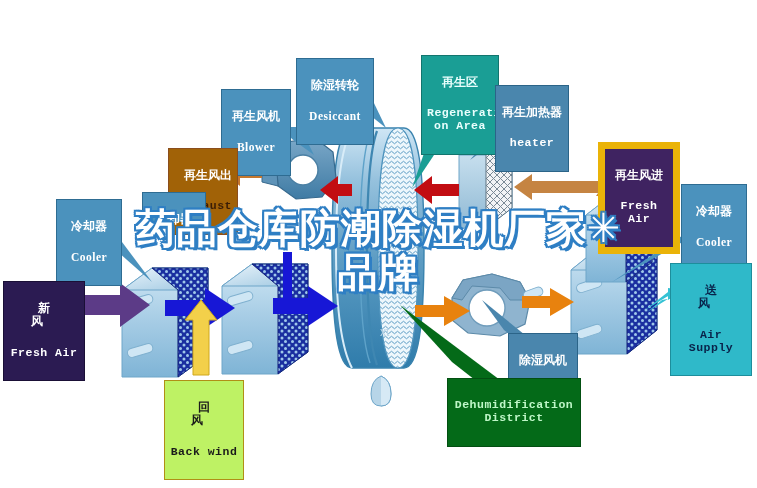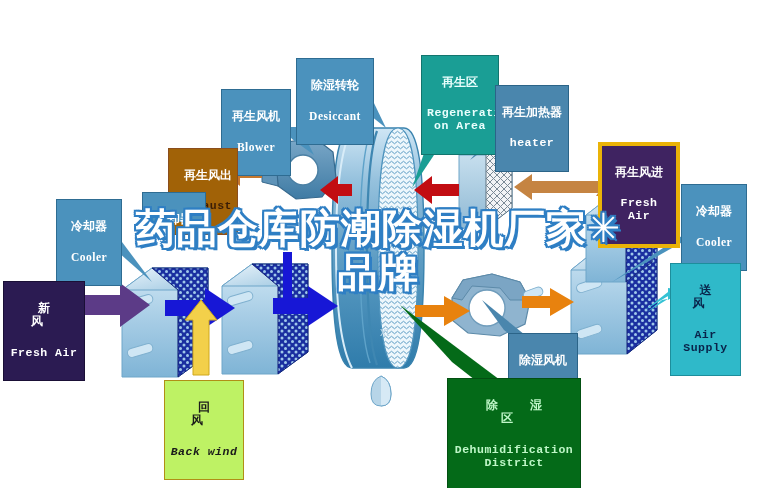--- a/index.html
+++ b/index.html
@@ -69,21 +69,21 @@
   .lb-rust {
     background: #a16207;
     border: 1px solid #8a4d1d;
     text-align: right;
   }
   .lb-rust .cn { color: #ffffff; }
   .lb-rust .en { color: #3a1d06; }
 
   .lb-purple {
     background: #3f2361;
-    border: 4px solid #eab308;
+    border: 7px solid #eab308;
   }
   .lb-purple .cn { color: #ffffff; }
   .lb-purple .en { color: #ffffff; }
 
   .lb-green {
     background: #046a18;
     border: 1px solid #034f12;
   }
   .lb-green .cn { color: #bff7c8; }
   .lb-green .en { color: #bff7c8; }
@@ -93,21 +93,21 @@
     border: 1px solid #1d8e9c;
   }
   .lb-cyanbox .cn { color: #09234a; }
   .lb-cyanbox .en { color: #09234a; }
 
   .lb-gold {
     background: #bef264;
     border: 1px solid #b08f16;
   }
   .lb-gold .cn { color: #1a1a1a; }
-  .lb-gold .en { color: #1a1a1a; font-style: italic; }
+  .lb-gold .en { color: #1a1a1a; }
 
   .lb-indigo {
     background: #2b1b52;
     border: 1px solid #1a0f36;
   }
   .lb-indigo .cn { color: #ffffff; }
   .lb-indigo .en { color: #ffffff; }
 
   .wide-cn { letter-spacing: 14px; text-indent: 14px; }
 
@@ -391,26 +391,25 @@
     <span class="cn wide-cn">回    风</span>
     <span class="en">Back wind</span>
   </div>
 
   <div class="label-box lb-steel-dark" style="left:508px; top:333px; width:70px;">
     <span class="cn">除湿风机</span>
     <span class="en">Blower</span>
   </div>
 
   <div class="label-box lb-green" style="left:447px; top:378px; width:134px;">
-    <span class="cn wide-cn">除  湿  区</span>
     <span class="en">Dehumidification
 District</span>
   </div>
 
-  <div class="label-box lb-cyanbox" style="left:670px; top:263px; width:71px;">
+  <div class="label-box lb-cyanbox" style="left:670px; top:263px; width:82px;">
     <span class="cn wide-cn">送   风</span>
     <span class="en">Air Supply</span>
   </div>
 
   <div id="watermark">
     <span class="wm-line">药品仓库防潮除湿机厂家✳</span>
     <span class="wm-line">品牌</span>
   </div>
 
 </div>

